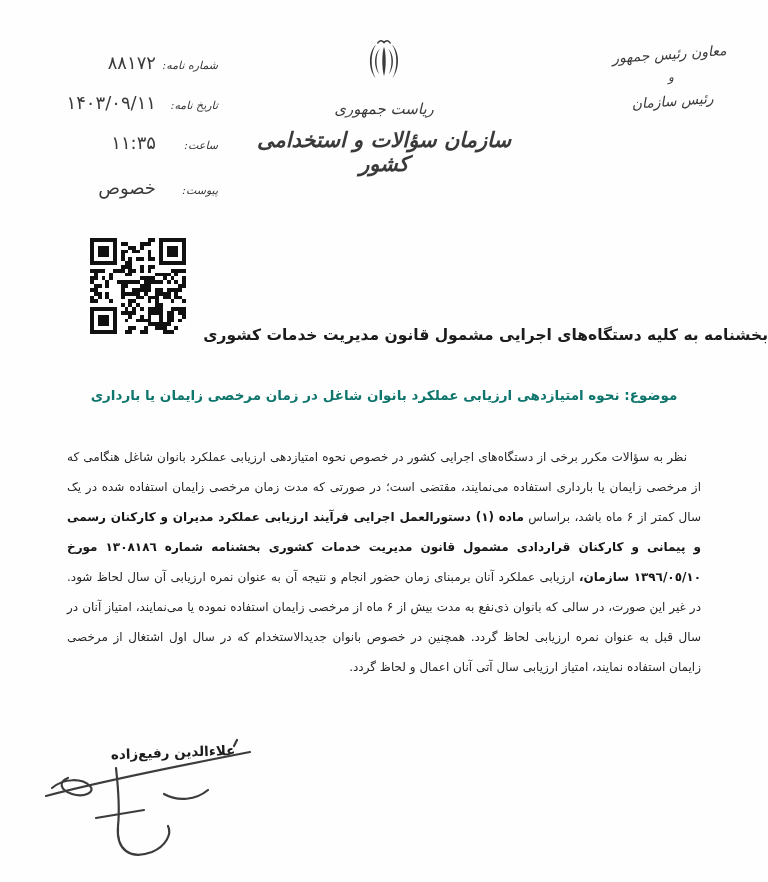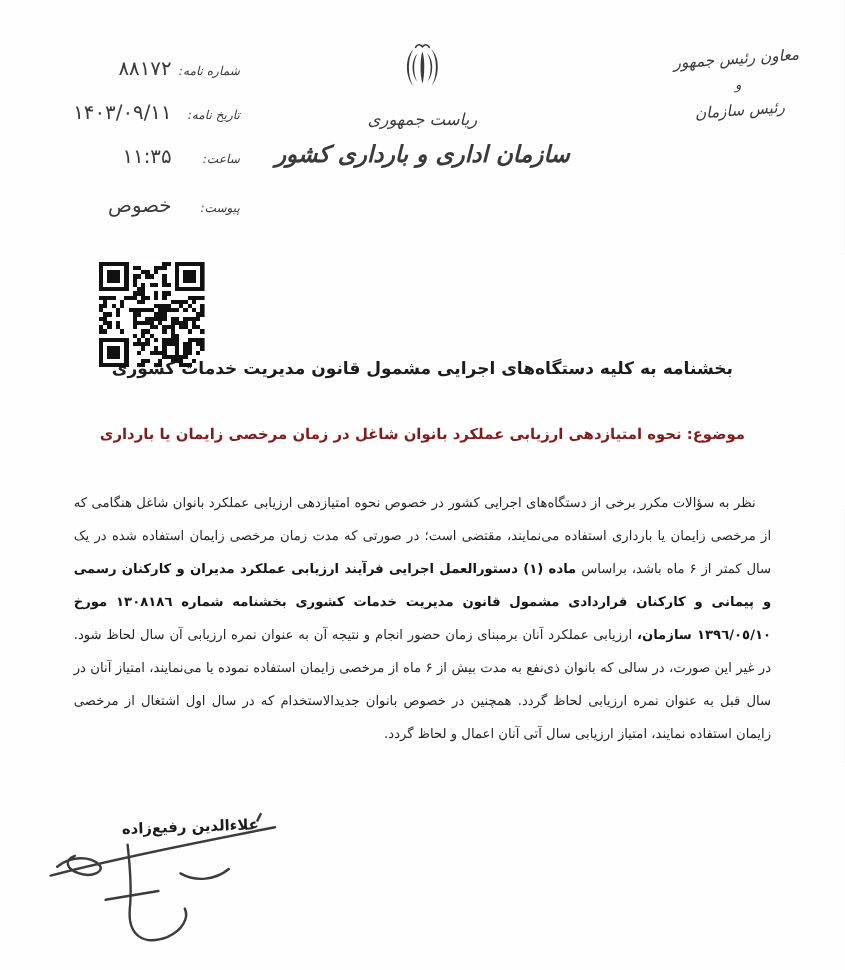--- a/index.html
+++ b/index.html
@@ -38,25 +38,25 @@
   .meta-row.last{margin-top:24px;}
   
   .bismillah{
     position:absolute;top:243px;left:0;width:100%;
     text-align:center;font-size:15px;font-style:italic;color:#2f2f2f;
   }
   .qr{position:absolute;top:238px;right:582px;width:96px;height:96px;}
   
   .title{
     position:absolute;top:326px;left:0;width:100%;
-    text-align:center;font-size:15.5px;font-weight:bold;color:#1c1c1c;margin:0;
+    font-size:15.5px;font-weight:bold;color:#1c1c1c;margin:0;
   }
   .subject{
     position:absolute;top:387px;left:0;width:100%;
-    text-align:center;font-size:13.5px;font-weight:bold;color:#7f1d1d;
+    text-align:center;font-size:13.5px;font-weight:bold;color:#0f766e;
   }
   
   .body-text{
     position:absolute;top:430px;right:55px;left:55px;
     font-size:12px;line-height:30px;
     text-align:justify;text-justify:inter-word;
     text-indent:14px;color:#262626;margin:12px;
   }
   .body-text .seg-bold{font-weight:bold;color:#161616;}
   
@@ -83,21 +83,21 @@
       <g fill="#3a3a3a" stroke="none">
         <path d="M20,9 C17.6,16 17.6,31 20,40 C22.4,31 22.4,16 20,9 Z"></path>
         <path d="M15.5,11 C9.5,16 8.5,30 15,38 C11,30 11.2,17 15.5,11 Z"></path>
         <path d="M11.5,7 C3.5,14 3,32 11,42 C5.5,32 5.8,15 11.5,7 Z"></path>
         <path d="M24.5,11 C30.5,16 31.5,30 25,38 C29,30 28.8,17 24.5,11 Z"></path>
         <path d="M28.5,7 C36.5,14 37,32 29,42 C34.5,32 34.2,15 28.5,7 Z"></path>
       </g>
       <path d="M13.5,5 Q16.5,0.5 20,4.5 Q23.5,0.5 26.5,5" fill="none" stroke="#3a3a3a" stroke-width="1.6" stroke-linecap="round"></path>
     </svg>
     <div class="hc-authority">ریاست جمهوری</div>
-    <div class="hc-org">سازمان اداری و بارداری کشور</div>
+    <div class="hc-org">سازمان سؤالات و استخدامی کشور</div>
   </div>
 
   <div class="head-meta">
     <div class="meta-row">
       <span class="meta-label">شماره نامه:</span>
       <span class="meta-value">۸۸۱۷۲</span>
     </div>
     <div class="meta-row">
       <span class="meta-label">تاریخ نامه:</span>
       <span class="meta-value">۱۴۰۳/۰۹/۱۱</span>

